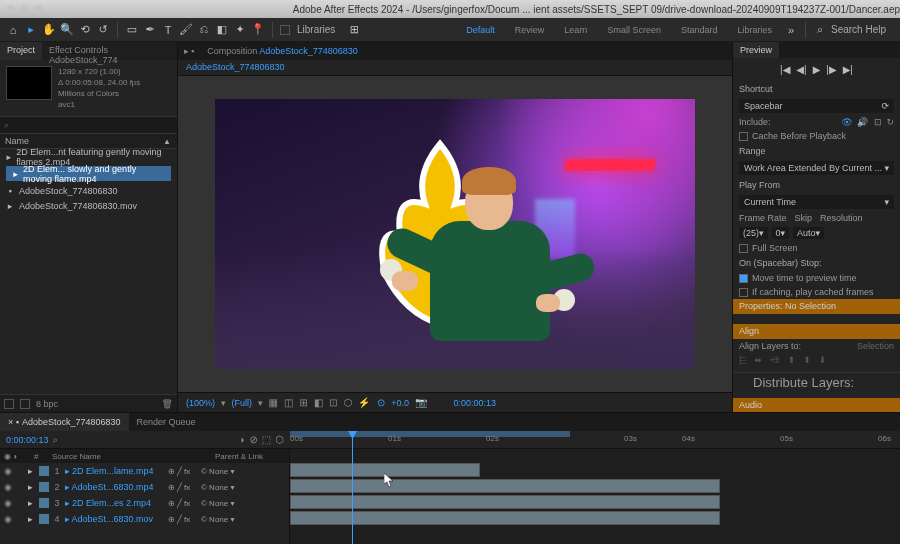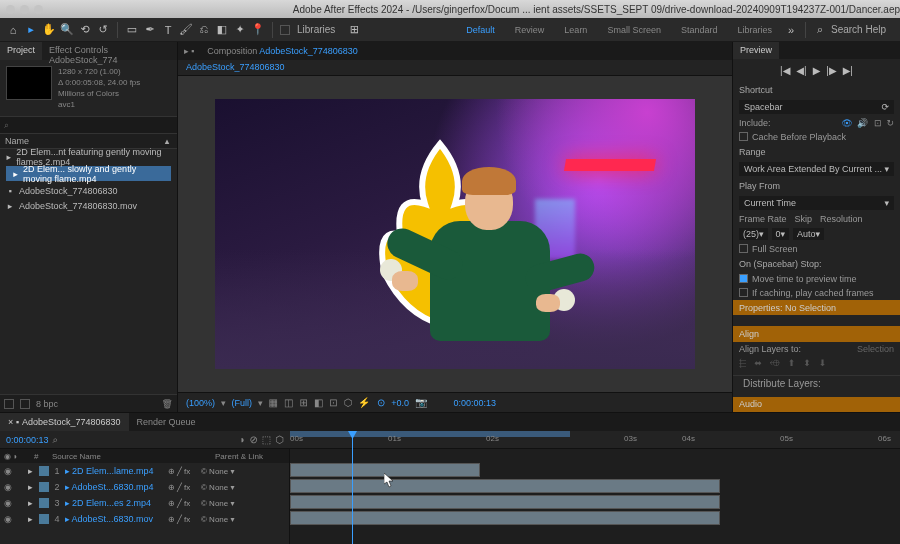--- a/index.html
+++ b/index.html
@@ -90,21 +90,21 @@
 .layer .eye{color:#888;width:10px}
 .layer .num{color:#888;width:10px;text-align:center}
 .layer .cb{width:10px;height:10px;background:#4a7a9a}
 .layer .nm{flex:1;white-space:nowrap;overflow:hidden;text-overflow:ellipsis;color:#3a9fff;max-width:100px}
 .layer .sw{width:30px;font-size:8px;color:#999}
 .layer .par{color:#999;font-size:8px}
 .tracks{flex:1;position:relative;background:#1e1e1e}
 .workarea{position:absolute;top:0;left:0;height:6px;background:#3a5a7a;width:280px}
 .track{position:absolute;height:14px;background:#6a7a85;border:1px solid #555}
 .cursor{position:absolute;width:11px;height:16px;z-index:6}
-.divlabel{padding:2px 10px;color:#999;font-size:10px;border-top:1px solid #333;margin-top:4px}
+.divlabel{padding:2px 20px;color:#999;font-size:13px;border-top:1px solid #333;margin-top:4px}
 </style>
 </head>
 <body>
 
 <div class="titlebar">
   <div class="dots">
       <span class="dot"></span>
       <span class="dot"></span>
       <span class="dot"></span>
     </div>

